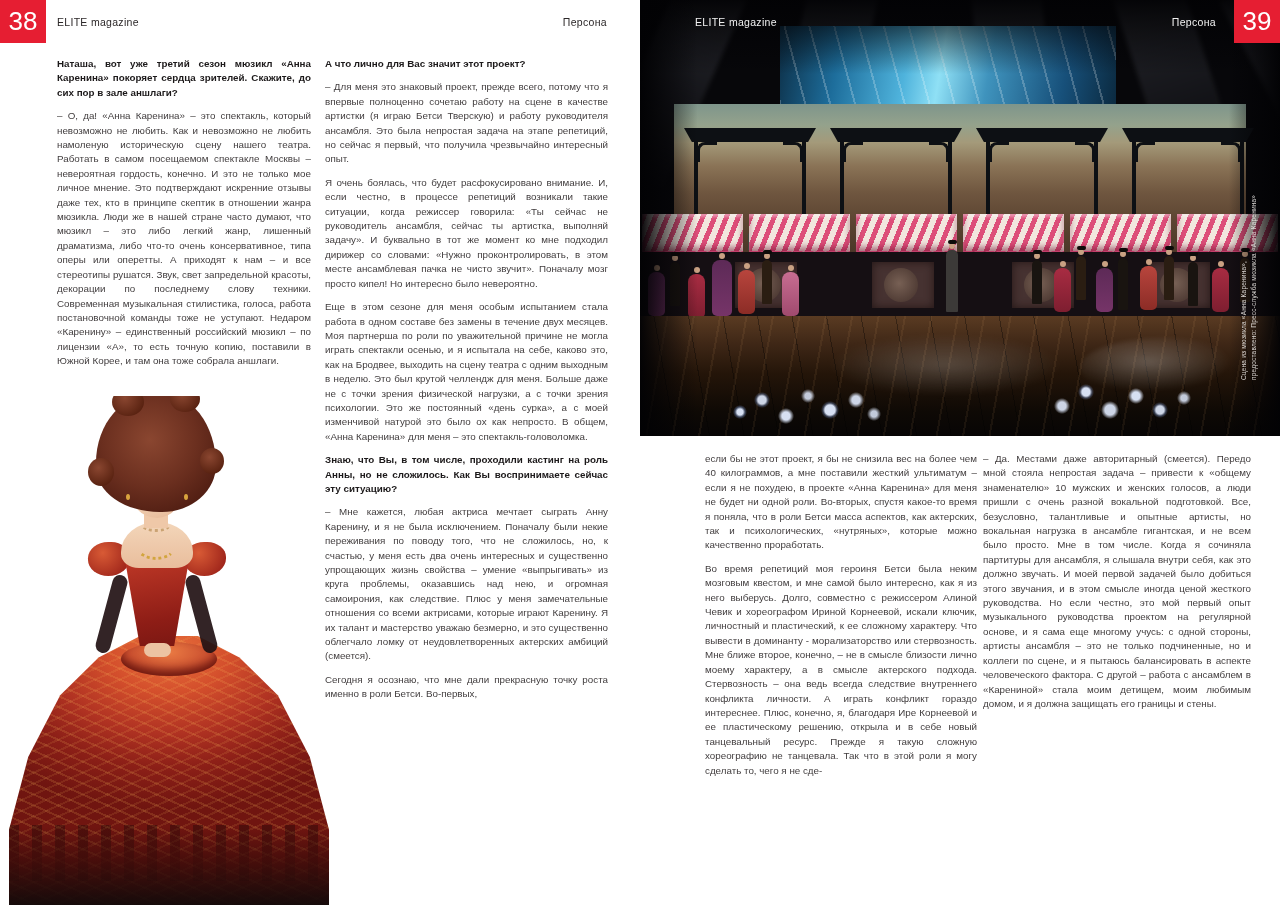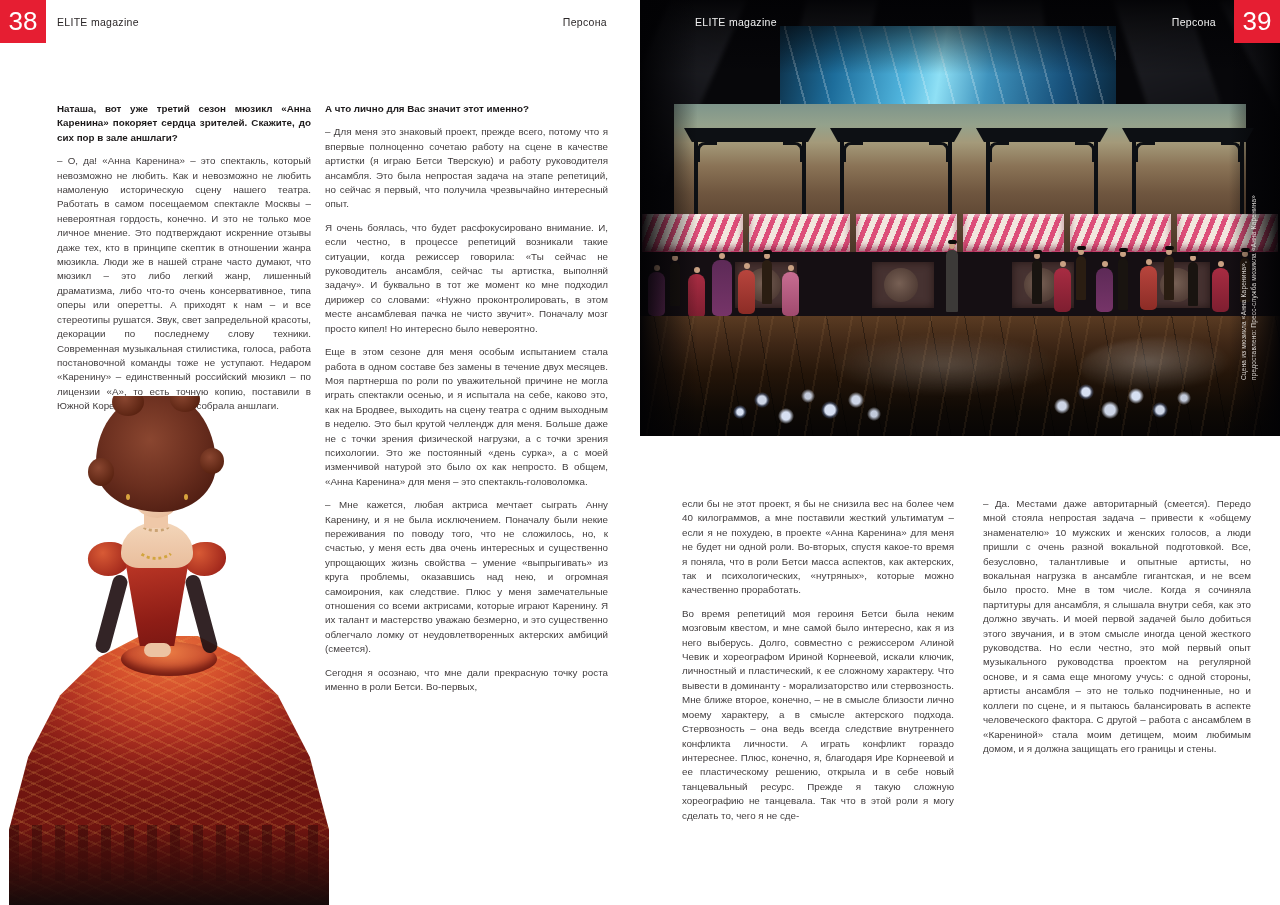--- a/index.html
+++ b/index.html
@@ -16,26 +16,26 @@
   .badge-right { right:0; }
   .hdr { position:absolute; top:16px; font-size:10.5px; letter-spacing:.3px; color:#2b2728; }
   .hdr-mag-left { left:57px; }
   .hdr-sec-left { right:33px; }
   .page-right .hdr { color:#f1f1f1; z-index:30; }
   .hdr-mag-right { left:55px; }
   .hdr-sec-right { right:64px; }
   .page-right .badge { z-index:31; }
 
   
-  .col { position:absolute; font-size:9.8px; line-height:14.4px; color:#413d3e; text-align:justify;margin-top:45px; }
+  .col { position:absolute; font-size:9.8px; line-height:14.4px; color:#413d3e; text-align:justify; }
   .col p { margin-bottom:9px; }
   .col p.q { font-weight:bold; color:#1c191a; }
   .col-l1 { left:57px;  top:57px; width:254px; }
   .col-l2 { left:325px; top:57px; width:283px; }
-  .col-r1 { left:42px;  top:452px; width:272px; }
+  .col-r1 { left:65px;  top:452px; width:272px; }
   .col-r2 { left:343px; top:452px; width:268px; }
 
   
   .stage-photo { position:absolute; left:0; top:0; width:640px; height:436px; background:#07070a; overflow:hidden; }
   .beam { position:absolute; top:-15px; width:70px; height:270px; transform-origin:top center;
           background:linear-gradient(to bottom, rgba(165,170,185,.20), rgba(165,170,185,0) 78%); filter:blur(2px); }
   .led-screen { position:absolute; left:140px; top:26px; width:336px; height:80px;
           background:linear-gradient(100deg,#0d2f47 0%,#1d6d9b 18%,#4fb3dc 38%,#8fe0f5 48%,#3f93bd 62%,#17507a 84%,#0b2a40 100%); }
   .led-streaks { position:absolute; inset:0; background:repeating-linear-gradient(75deg, rgba(255,255,255,.22) 0 2px, transparent 2px 24px); }
   .backdrop { position:absolute; left:34px; top:104px; width:572px; height:148px;
@@ -173,24 +173,25 @@
     <div class="badge badge-left">38</div>
     <div class="hdr hdr-mag-left">ELITE magazine</div>
     <div class="hdr hdr-sec-left">Персона</div>
 
     <div class="col col-l1">
       <p class="q">Наташа, вот уже третий сезон мюзикл «Анна Каренина» покоряет сердца зрителей. Скажите, до сих пор в зале аншлаги?</p>
       <p>– О, да! «Анна Каренина» – это спектакль, который невозможно не любить. Как и невозможно не любить намоленую историческую сцену нашего театра. Работать в самом посещаемом спектакле Москвы – невероятная гордость, конечно. И это не только мое личное мнение. Это подтверждают искренние отзывы даже тех, кто в принципе скептик в отношении жанра мюзикла. Люди же в нашей стране часто думают, что мюзикл – это либо легкий жанр, лишенный драматизма, либо что-то очень консервативное, типа оперы или оперетты. А приходят к нам – и все стереотипы рушатся. Звук, свет запредельной красоты, декорации по последнему слову техники. Современная музыкальная стилистика, голоса, работа постановочной команды тоже не уступают. Недаром «Каренину» – единственный российский мюзикл – по лицензии «А», то есть точную копию, поставили в Южной Корее, и там она тоже собрала аншлаги.</p>
     </div>
 
     <div class="col col-l2">
-      <p class="q">А что лично для Вас значит этот именно?</p>
+      <p class="q">А что лично для Вас значит этот проект?</p>
       <p>– Для меня это знаковый проект, прежде всего, потому что я впервые полноценно сочетаю работу на сцене в качестве артистки (я играю Бетси Тверскую) и работу руководителя ансамбля. Это была непростая задача на этапе репетиций, но сейчас я первый, что получила чрезвычайно интересный опыт.</p>
       <p>Я очень боялась, что будет расфокусировано внимание. И, если честно, в процессе репетиций возникали такие ситуации, когда режиссер говорила: «Ты сейчас не руководитель ансамбля, сейчас ты артистка, выполняй задачу». И буквально в тот же момент ко мне подходил дирижер со словами: «Нужно проконтролировать, в этом месте ансамблевая пачка не чисто звучит». Поначалу мозг просто кипел! Но интересно было невероятно.</p>
       <p>Еще в этом сезоне для меня особым испытанием стала работа в одном составе без замены в течение двух месяцев. Моя партнерша по роли по уважительной причине не могла играть спектакли осенью, и я испытала на себе, каково это, как на Бродвее, выходить на сцену театра с одним выходным в неделю. Это был крутой челлендж для меня. Больше даже не с точки зрения физической нагрузки, а с точки зрения психологии. Это же постоянный «день сурка», а с моей изменчивой натурой это было ох как непросто. В общем, «Анна Каренина» для меня – это спектакль-головоломка.</p>
+      <p class="q">Знаю, что Вы, в том числе, проходили кастинг на роль Анны, но не сложилось. Как Вы воспринимаете сейчас эту ситуацию?</p>
       <p>– Мне кажется, любая актриса мечтает сыграть Анну Каренину, и я не была исключением. Поначалу были некие переживания по поводу того, что не сложилось, но, к счастью, у меня есть два очень интересных и существенно упрощающих жизнь свойства – умение «выпрыгивать» из круга проблемы, оказавшись над нею,  и огромная самоирония, как следствие. Плюс у меня замечательные отношения со всеми актрисами, которые играют Каренину. Я их талант и мастерство уважаю безмерно, и это существенно облегчало ломку от неудовлетворенных актерских амбиций (смеется).</p>
       <p>Сегодня я осознаю, что мне дали прекрасную точку роста именно в роли Бетси. Во-первых,</p>
     </div>
 
     <div class="portrait">
       <div class="p-shadow"></div>
       <div class="p-skirt">
         <div class="p-brocade"></div>
         <div class="p-hem-stripes"></div>
         <div class="p-hem"></div>

